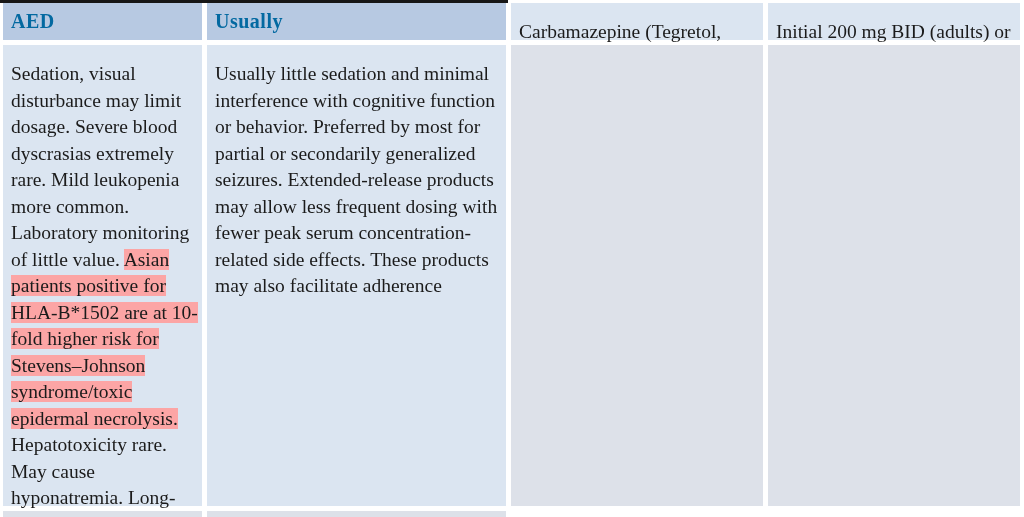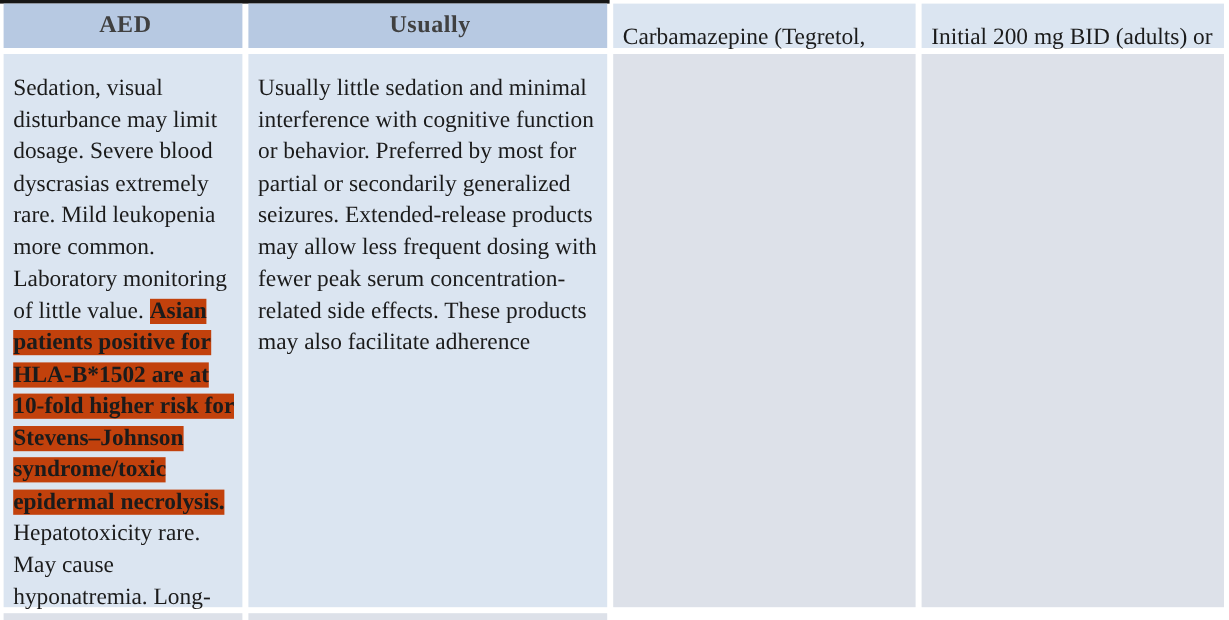--- a/index.html
+++ b/index.html
@@ -21,38 +21,36 @@
     position: absolute;
     top: 3px; left: 3px;
     display: grid;
     grid-template-columns: 199px 299px 252px 252px;
     grid-template-rows: 37px 461px 60px;
     column-gap: 5px;
     row-gap: 5px;
   }
   .th {
     background: #b7c9e2;
-    color: #404040;
+    color: #0369a1;
     font-weight: bold;
     font-size: 20px;
     line-height: 24px;
     padding: 6px 4px 0 8px;
     letter-spacing: 0.5px;
-    text-align: center;
   }
   .td {
     background: #dbe5f1;
     color: #1b1b1b;
     font-size: 19.5px;
     line-height: 26.5px;
     padding: 16px 4px 0 8px;
   }
   .hl {
-    background: #c2410c;
-    font-weight: bold;
+    background: #fca5a5;
   }
   .sliver {
     background: #dde1e9;
   }
 </style>
 </head>
 <body>
 
 <div class="page">
   <div class="top-line"></div>

